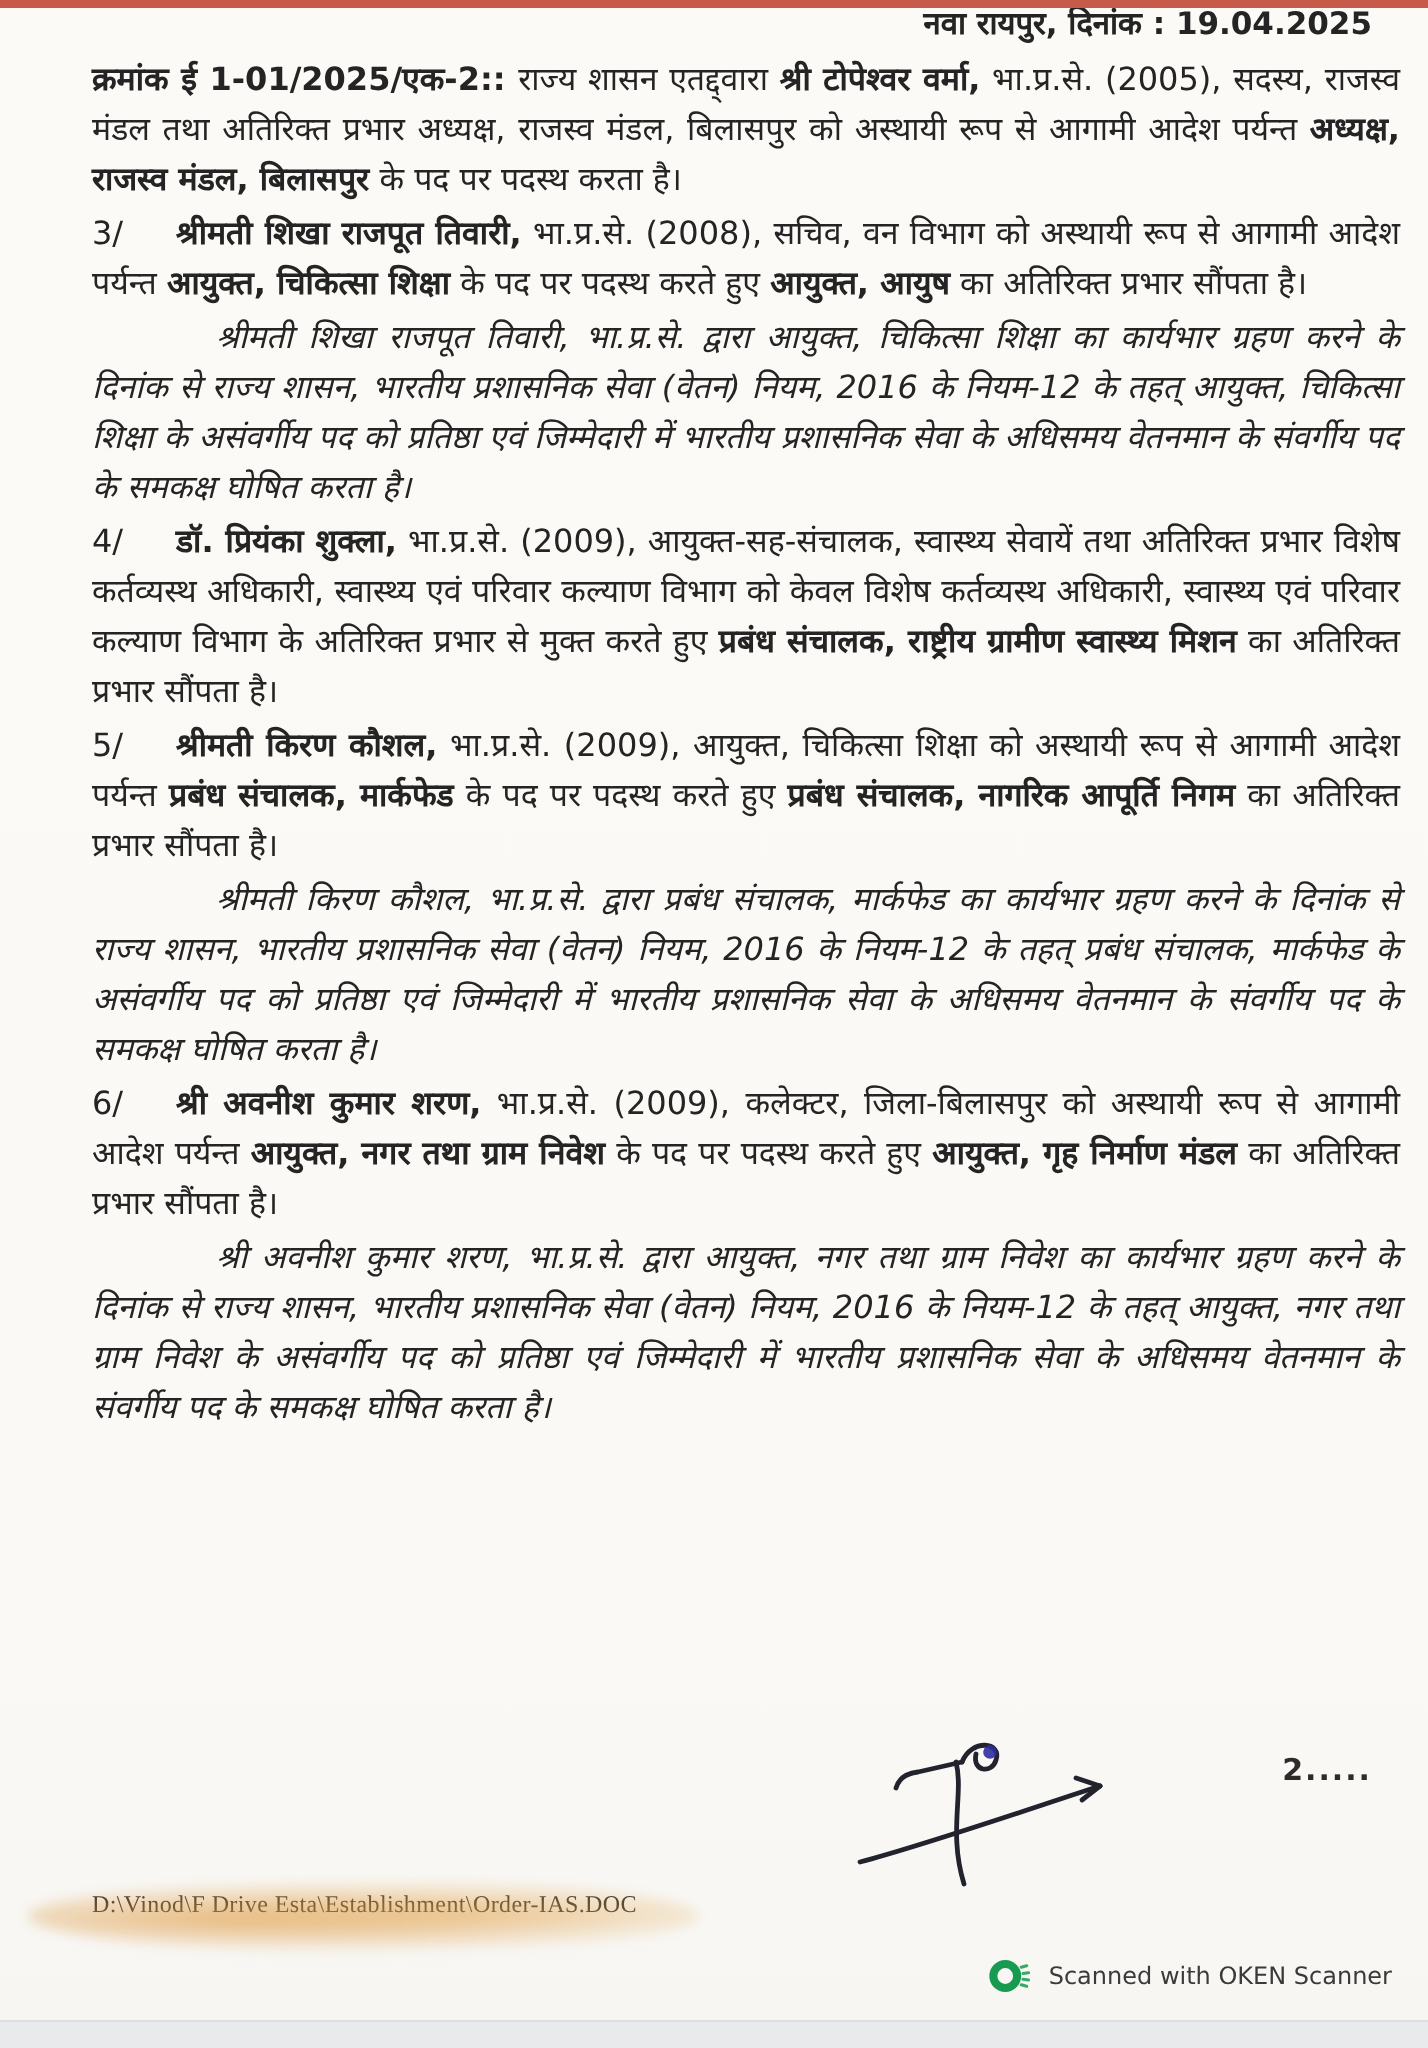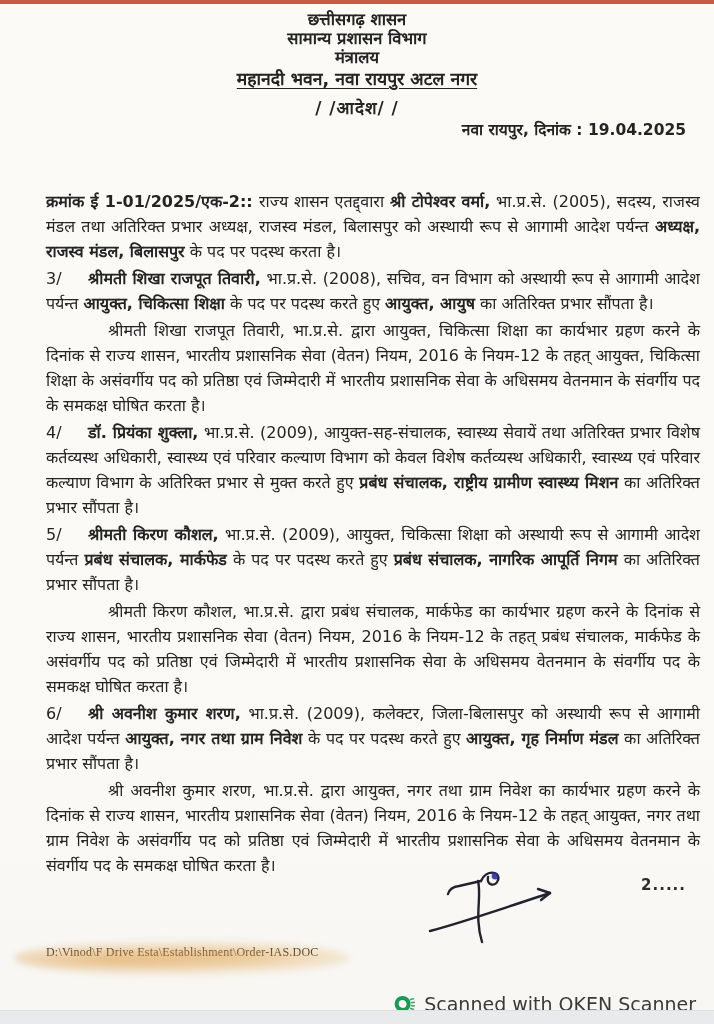--- a/index.html
+++ b/index.html
@@ -27,24 +27,23 @@
   .order-title { font-size:17px; line-height:20px; margin-top:8px; letter-spacing:1px; font-weight:700; }
   .dateline {
     text-align:right; padding-right:28px; font-size:15.5px; line-height:20px;
     font-weight:600; margin-top:2px;
   }
   .doc-body {
     padding: 5px 14px 0 46px;
     font-size: 16px;
     line-height: 25px;
     text-align: justify;
-    margin-top: 44px;
   }
   .para { margin:0 0 2px 0; }
-  .para.indent { text-indent: 62px; }
+  .para.indent { text-indent: 62px; font-style: italic; }
   .para-number { display:inline-block; min-width:42px; }
   .bold { font-weight:700; }
 
   .signature { position:absolute; left:424px; top:864px; width:140px; height:86px; }
   .page-ref {
     position:absolute; top:876px; right:28px;
     font-size:15px; font-weight:600; letter-spacing:1px; color:#2c2c2c;
   }
   .file-path {
     position:absolute; top:923px; left:46px;
@@ -55,41 +54,34 @@
     position:absolute; top:940px; left:14px; width:335px; height:36px;
     background:
       radial-gradient(ellipse at 30% 55%, rgba(221,152,63,0.55), rgba(221,152,63,0) 65%),
       radial-gradient(ellipse at 65% 45%, rgba(228,168,80,0.45), rgba(228,168,80,0) 70%);
     filter: blur(3px);
     border-radius: 50%;
   }
   .oken-badge {
     position:absolute; top:977px; right:18px;
     display:flex; align-items:center; gap:9px;
-    font-size:19px; font-weight:500; color:#3a3a3a;margin-top:16px;
+    font-size:12px; font-weight:500; color:#3a3a3a;
   }
   .bottom-strip {
     position:absolute; bottom:0; left:0; right:0; height:13px;
     background:#e9eaec; border-top:1px solid #dedfe2;
   }
 </style>
 </head>
 <body>
 
 <div class="page">
 
   <div class="top-scan-line"></div>
 
-  <div class="doc-header">
-    <div class="h-line">छत्तीसगढ़ शासन</div>
-    <div class="h-line">सामान्य प्रशासन विभाग</div>
-    <div class="h-line">मंत्रालय</div>
-    <div><span class="h-address">महानदी भवन, नवा रायपुर अटल नगर</span></div>
-    <div class="order-title">/ /आदेश/ /</div>
-  </div>
 
   <div class="dateline">नवा रायपुर, दिनांक : 19.04.2025</div>
 
   <div class="doc-body" id="doc-body">
       <p class="para"><span class="bold">क्रमांक ई 1-01/2025/एक-2:: </span><span>राज्य शासन एतद्द्वारा </span><span class="bold">श्री टोपेश्वर वर्मा,</span><span> भा.प्र.से. (2005), सदस्य, राजस्व मंडल तथा अतिरिक्त प्रभार अध्यक्ष, राजस्व मंडल, बिलासपुर को अस्थायी रूप से आगामी आदेश पर्यन्त </span><span class="bold">अध्यक्ष, राजस्व मंडल, बिलासपुर</span><span> के पद पर पदस्थ करता है।</span></p>
       <p class="para"><span class="para-number">3/</span><span class="bold">श्रीमती शिखा राजपूत तिवारी,</span><span> भा.प्र.से. (2008), सचिव, वन विभाग को अस्थायी रूप से आगामी आदेश पर्यन्त </span><span class="bold">आयुक्त, चिकित्सा शिक्षा</span><span> के पद पर पदस्थ करते हुए </span><span class="bold">आयुक्त, आयुष</span><span> का अतिरिक्त प्रभार सौंपता है।</span></p>
       <p class="para indent"><span>श्रीमती शिखा राजपूत तिवारी, भा.प्र.से. द्वारा आयुक्त, चिकित्सा शिक्षा का कार्यभार ग्रहण करने के दिनांक से राज्य शासन, भारतीय प्रशासनिक सेवा (वेतन) नियम, 2016 के नियम-12 के तहत् आयुक्त, चिकित्सा शिक्षा के असंवर्गीय पद को प्रतिष्ठा एवं जिम्मेदारी में भारतीय प्रशासनिक सेवा के अधिसमय वेतनमान के संवर्गीय पद के समकक्ष घोषित करता है।</span></p>
       <p class="para"><span class="para-number">4/</span><span class="bold">डॉ. प्रियंका शुक्ला,</span><span> भा.प्र.से. (2009), आयुक्त-सह-संचालक, स्वास्थ्य सेवायें तथा अतिरिक्त प्रभार विशेष कर्तव्यस्थ अधिकारी, स्वास्थ्य एवं परिवार कल्याण विभाग को केवल विशेष कर्तव्यस्थ अधिकारी, स्वास्थ्य एवं परिवार कल्याण विभाग के अतिरिक्त प्रभार से मुक्त करते हुए </span><span class="bold">प्रबंध संचालक, राष्ट्रीय ग्रामीण स्वास्थ्य मिशन</span><span> का अतिरिक्त प्रभार सौंपता है।</span></p>
       <p class="para"><span class="para-number">5/</span><span class="bold">श्रीमती किरण कौशल,</span><span> भा.प्र.से. (2009), आयुक्त, चिकित्सा शिक्षा को अस्थायी रूप से आगामी आदेश पर्यन्त </span><span class="bold">प्रबंध संचालक, मार्कफेड</span><span> के पद पर पदस्थ करते हुए </span><span class="bold">प्रबंध संचालक, नागरिक आपूर्ति निगम</span><span> का अतिरिक्त प्रभार सौंपता है।</span></p>
       <p class="para indent"><span>श्रीमती किरण कौशल, भा.प्र.से. द्वारा प्रबंध संचालक, मार्कफेड का कार्यभार ग्रहण करने के दिनांक से राज्य शासन, भारतीय प्रशासनिक सेवा (वेतन) नियम, 2016 के नियम-12 के तहत् प्रबंध संचालक, मार्कफेड के असंवर्गीय पद को प्रतिष्ठा एवं जिम्मेदारी में भारतीय प्रशासनिक सेवा के अधिसमय वेतनमान के संवर्गीय पद के समकक्ष घोषित करता है।</span></p>

